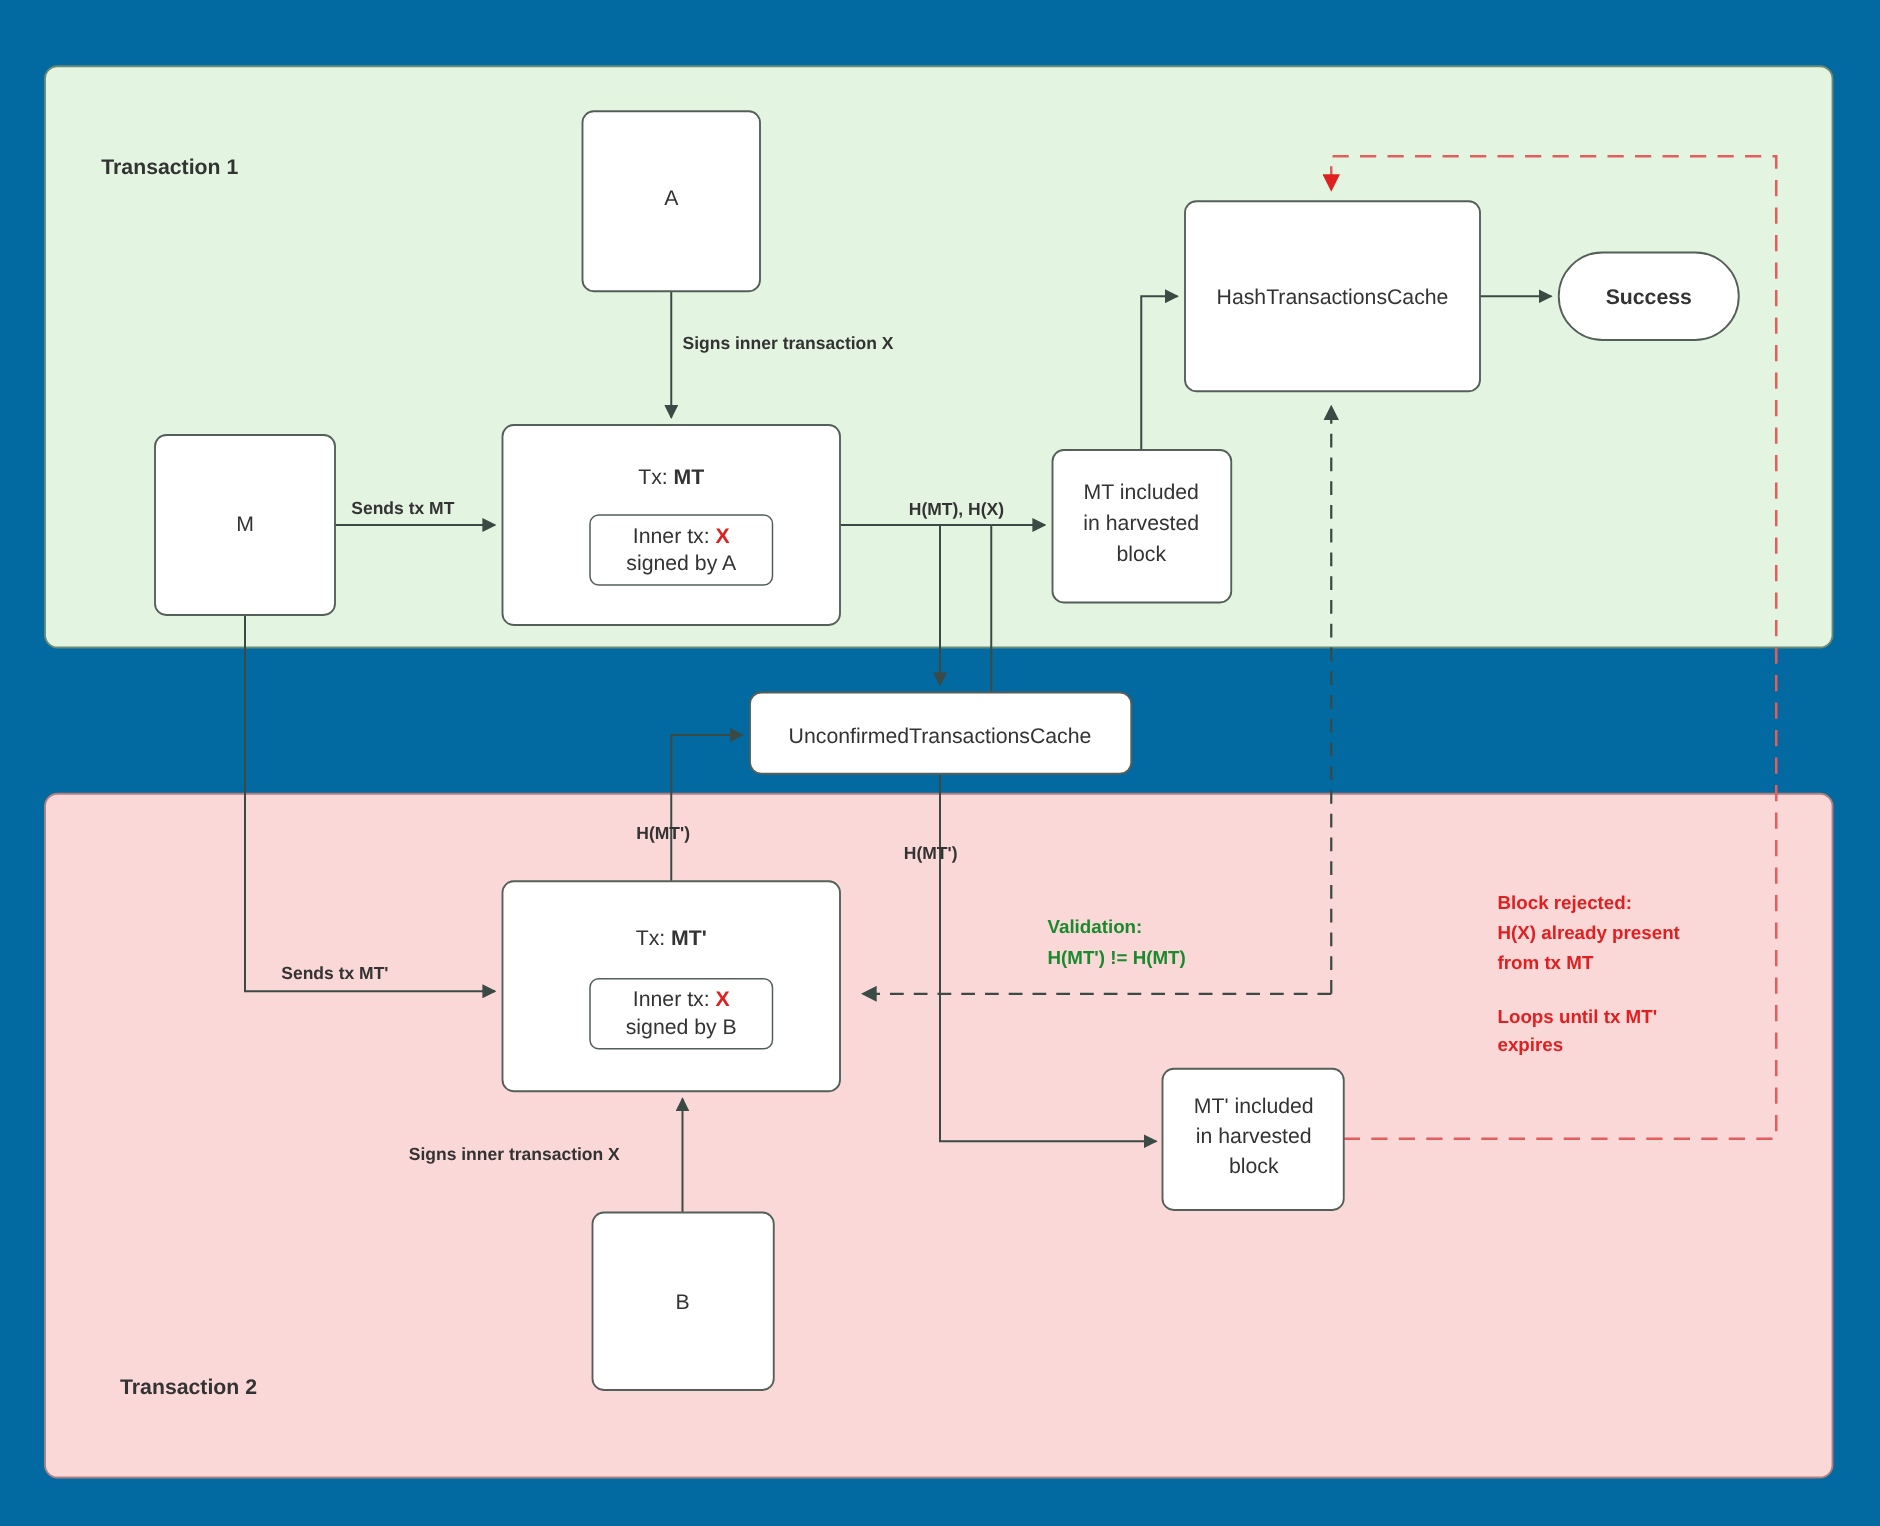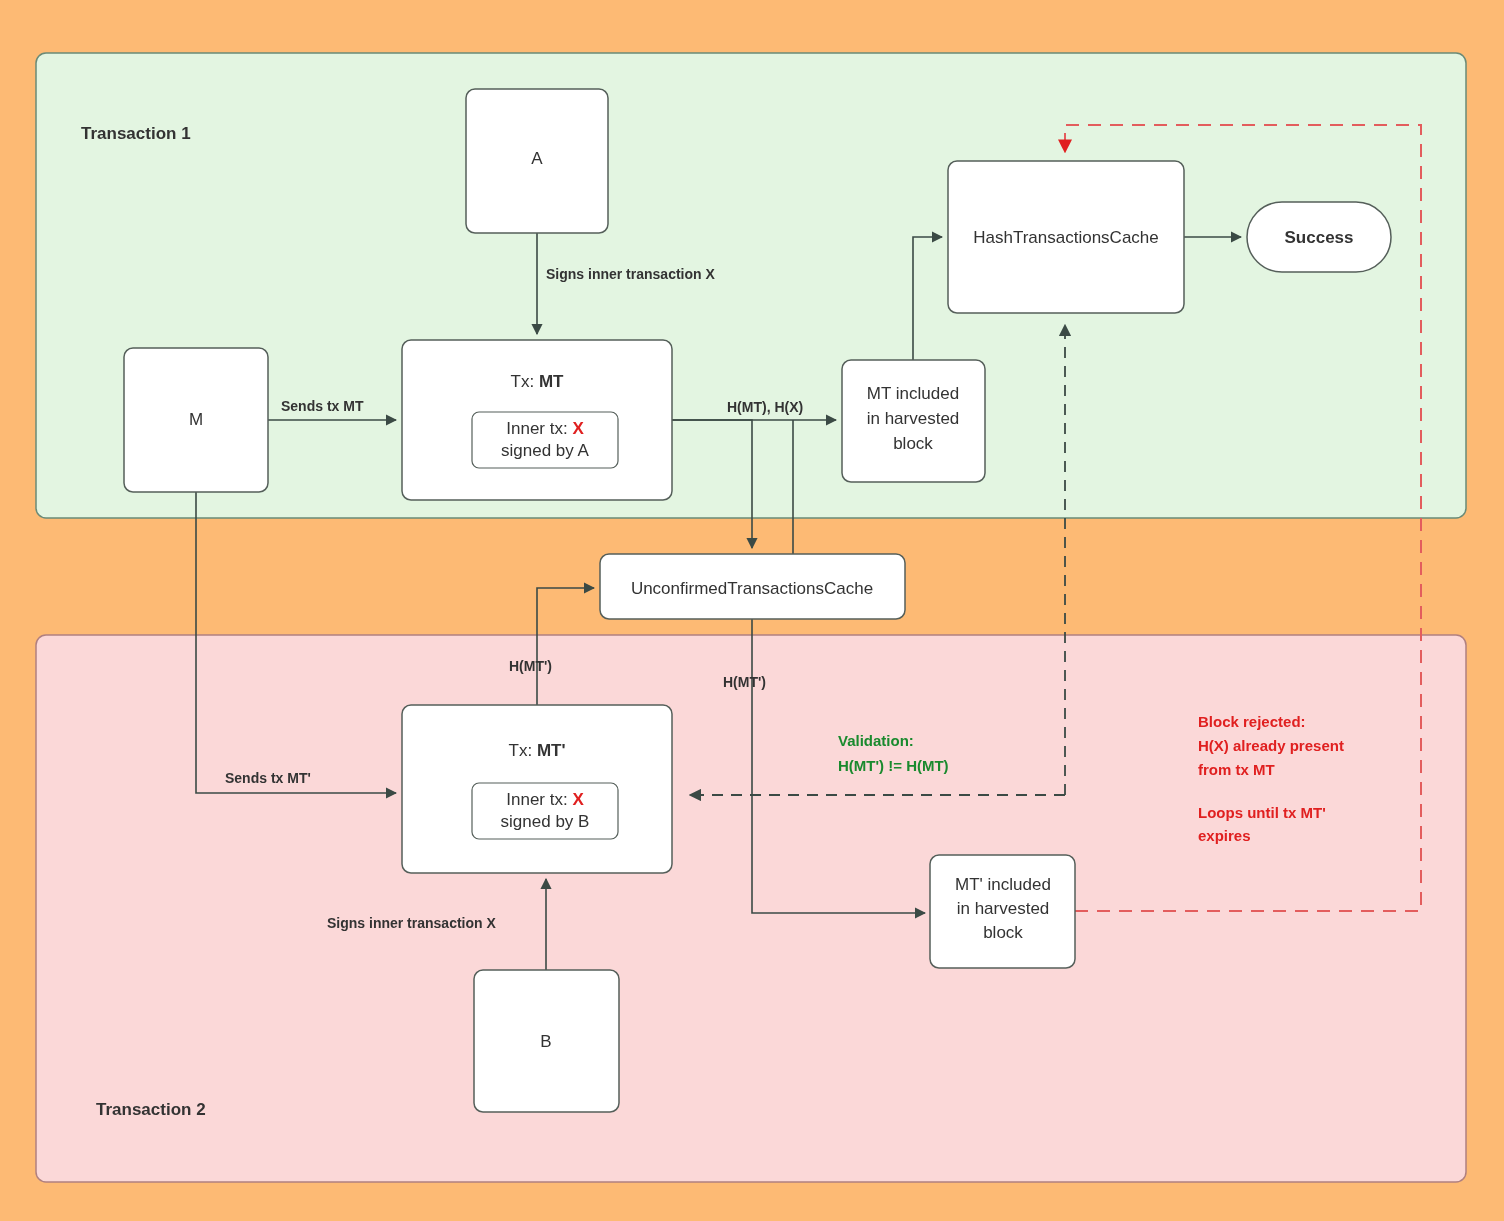--- a/index.html
+++ b/index.html
@@ -1,17 +1,17 @@
 <!DOCTYPE html>
 <html><head>
 <meta charset="utf-8">
 <style>
   html,body{margin:0;padding:0;background:#ffffff;}
   body{width:1504px;height:1221px;font-family:"Liberation Sans",sans-serif;}
-  #stage{position:relative;width:1504px;height:1221px;overflow:hidden;background:#fdba74;}
+  #stage{position:relative;width:1504px;height:1221px;overflow:hidden;background:#0369a1;}
   svg#diagram{position:absolute;top:0;left:0;width:1504px;height:1221px;}
   .lane-label{font-weight:bold;font-size:17px;fill:#333333;}
   .node-text{font-size:17px;fill:#333333;}
   .node-text-bold{font-size:17px;font-weight:bold;fill:#333333;}
   .edge-label{font-size:14px;font-weight:bold;fill:#333333;}
   .note-green{font-size:15px;font-weight:bold;fill:#1a8a2e;}
   .note-red{font-size:15px;font-weight:bold;fill:#e02020;}
   .x-red{fill:#e02020;font-weight:bold;}
 </style>
 </head>

